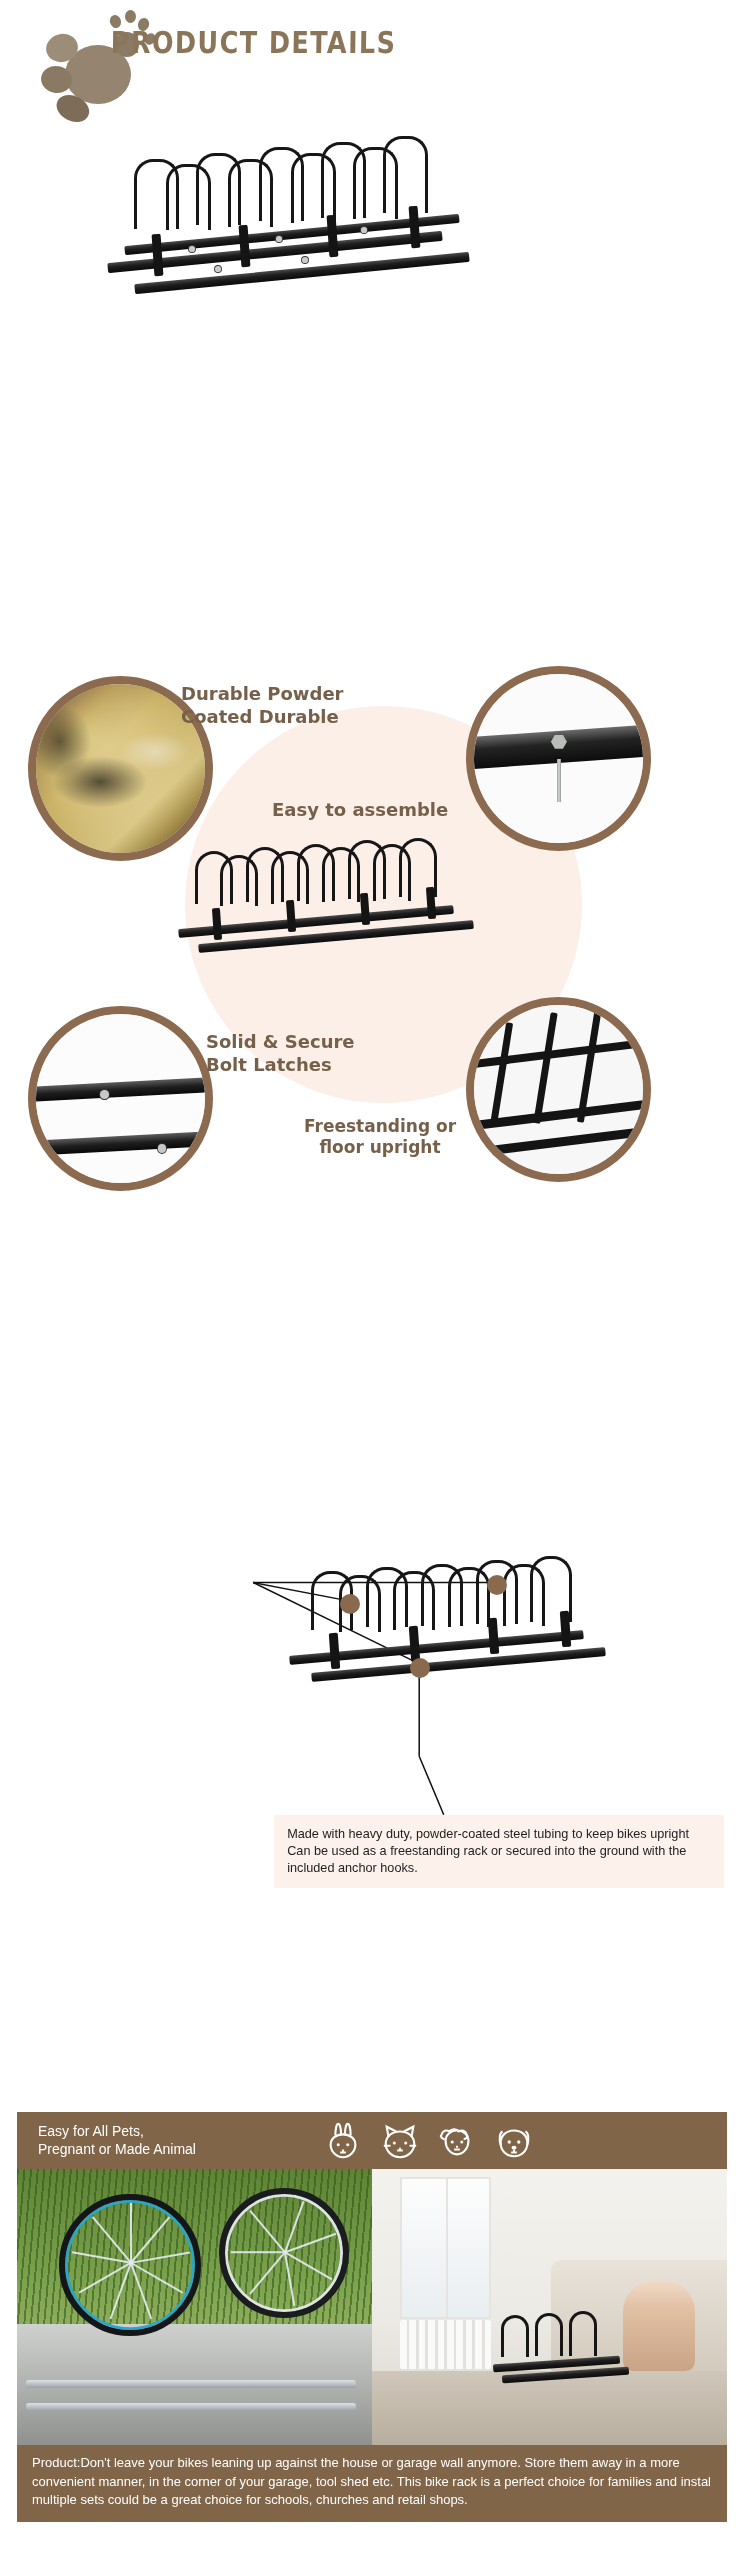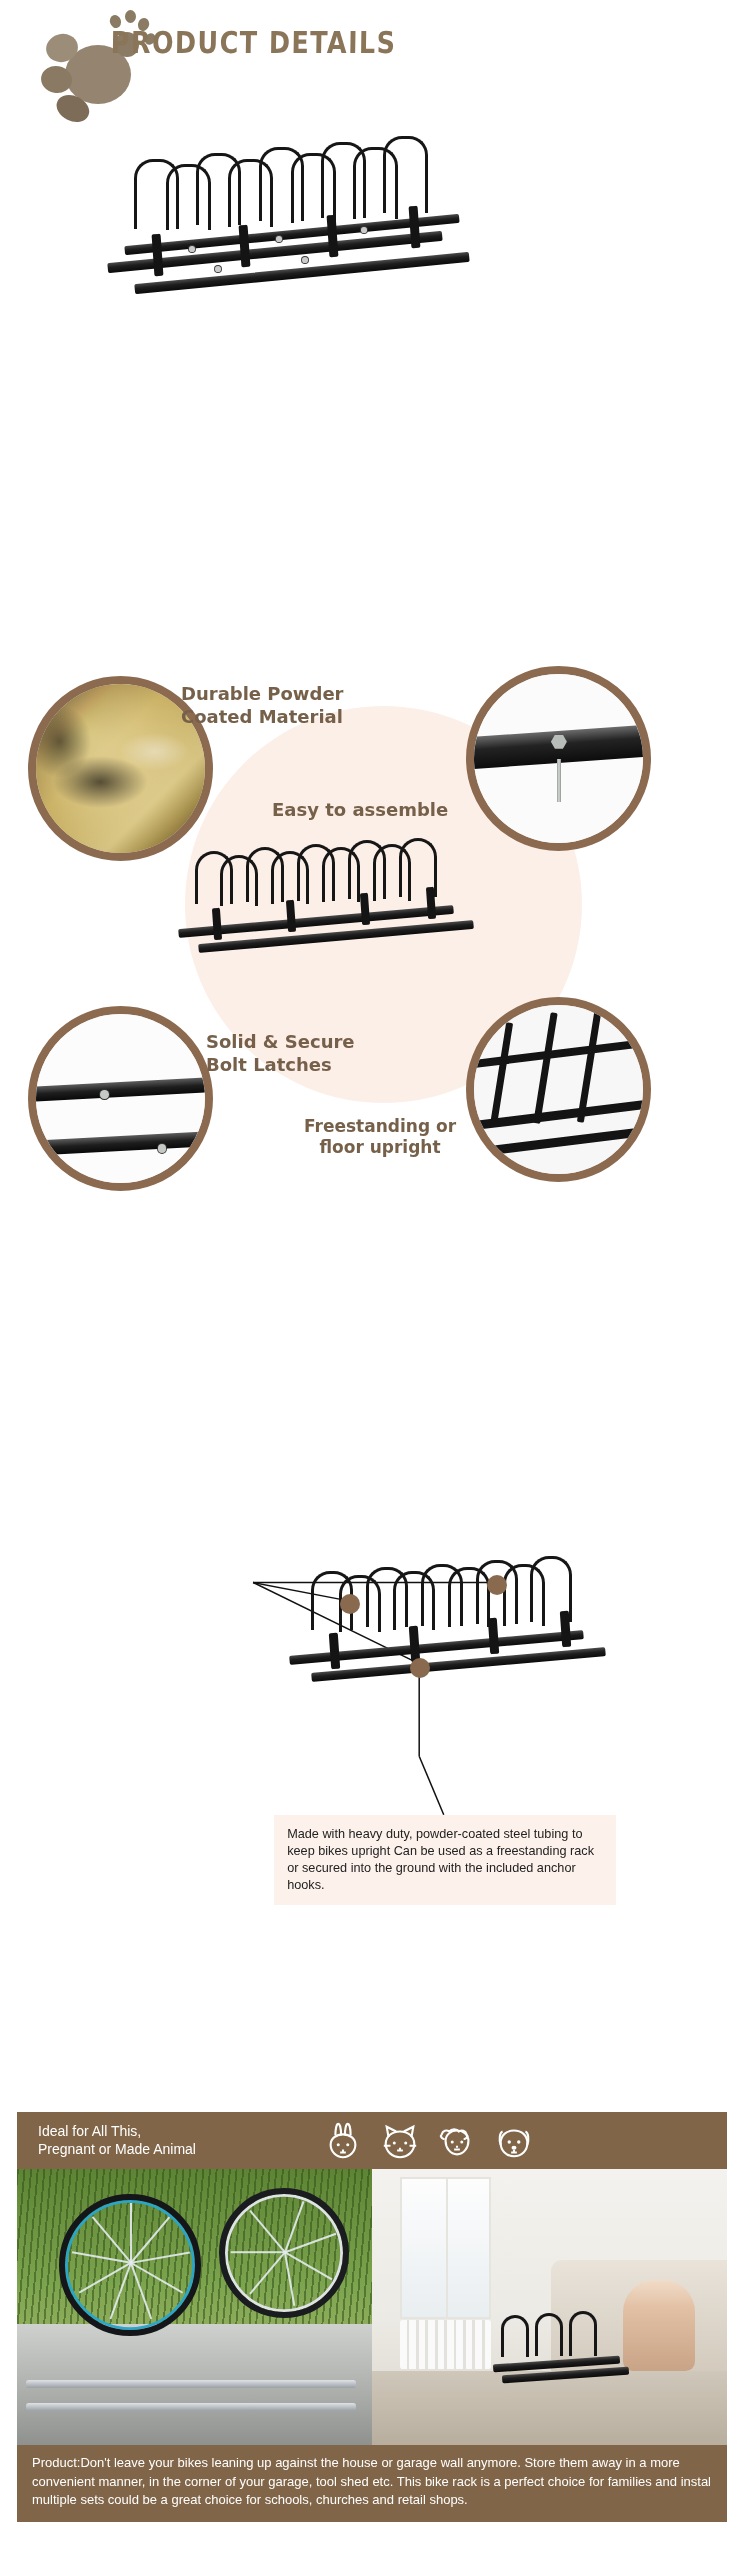--- a/index.html
+++ b/index.html
@@ -189,21 +189,21 @@
   .callouts { position: absolute; left: 0; top: 1473px; width: 744px; height: 623px; }
   .callout-box {
     position: absolute;
     background: #fdf1eb;
     color: #222;
     font-size: 12.7px;
     line-height: 1.33;
     padding: 11.3px 13.2px;
   }
   .co-left  { left: 9.4px;  top: 49px;  width: 246px; }
-  .co-right { left: 274px; top: 342px; width: 342px; }
+  .co-right { left: 274px; top: 342px; width: 450px; }
 
   .callout-rack { position: absolute; left: 283px; top: 83px; width: 397px; height: 132px; }
 
   .anchor-dot {
     position: absolute;
     width: 20px; height: 20px;
     border-radius: 50%;
     background: #8a6a4e;
   }
   .dot-a { left: 340px; top: 121px; }
@@ -417,21 +417,21 @@
         <span class="v" style="left:40%; top:4%;   width:6.6px;  height:66%; transform:rotate(9deg);"></span>
         <span class="v" style="left:66%; top:0%;   width:6.6px;  height:70%; transform:rotate(9deg);"></span>
         <span class="v" style="left:-6%; top:26%;  width:118%; height:7.6px; transform:rotate(-7deg);"></span>
         <span class="v" style="left:-6%; top:62%;  width:118%; height:8.5px; transform:rotate(-7deg);"></span>
         <span class="v" style="left:-6%; top:78%;  width:118%; height:8.5px; transform:rotate(-7deg);"></span>
       </div>
     </div>
 
     <div class="feat-label lbl-durable">
       <span>Durable Powder</span><br>
-      <span>Coated Material</span>
+      <span>Coated Durable</span>
     </div>
     <div class="feat-label lbl-assemble">Easy to assemble</div>
     <div class="feat-label lbl-bolt">
       <span>Solid &amp; Secure</span><br>
       <span>Bolt Latches</span>
     </div>
     <div class="feat-label lbl-freestand">
       <span>Freestanding or</span><br>
       <span>floor upright</span>
     </div>
@@ -485,21 +485,21 @@
 
     <span class="anchor-dot dot-a"></span>
     <span class="anchor-dot dot-b"></span>
     <span class="anchor-dot dot-c"></span>
 
     <div class="callout-box co-right">Made with heavy duty, powder-coated steel tubing to keep bikes upright Can be used as a freestanding rack or secured into the ground with the included anchor hooks.</div>
   </div>
 
   <div class="pet-banner">
     <div class="pet-banner-text">
-      <span>Ideal for All This,</span><br>
+      <span>Easy for All Pets,</span><br>
       <span>Pregnant or Made Animal</span>
     </div>
     <div class="pet-icons">
       <span>
         <svg width="40" height="42" viewBox="0 0 42 44" fill="none" stroke="#ffffff" stroke-width="2.2">
           <path d="M13 16c0-6 1-12 3-12s3 6 3 12"></path>
           <path d="M23 16c0-6 1-12 3-12s3 6 3 12"></path>
           <path d="M8 26c0-7 6-11 13-11s13 4 13 11-6 13-13 13S8 33 8 26z"></path>
           <circle cx="16" cy="26" r="1.6" fill="#fff" stroke="none"></circle>
           <circle cx="26" cy="26" r="1.6" fill="#fff" stroke="none"></circle>

